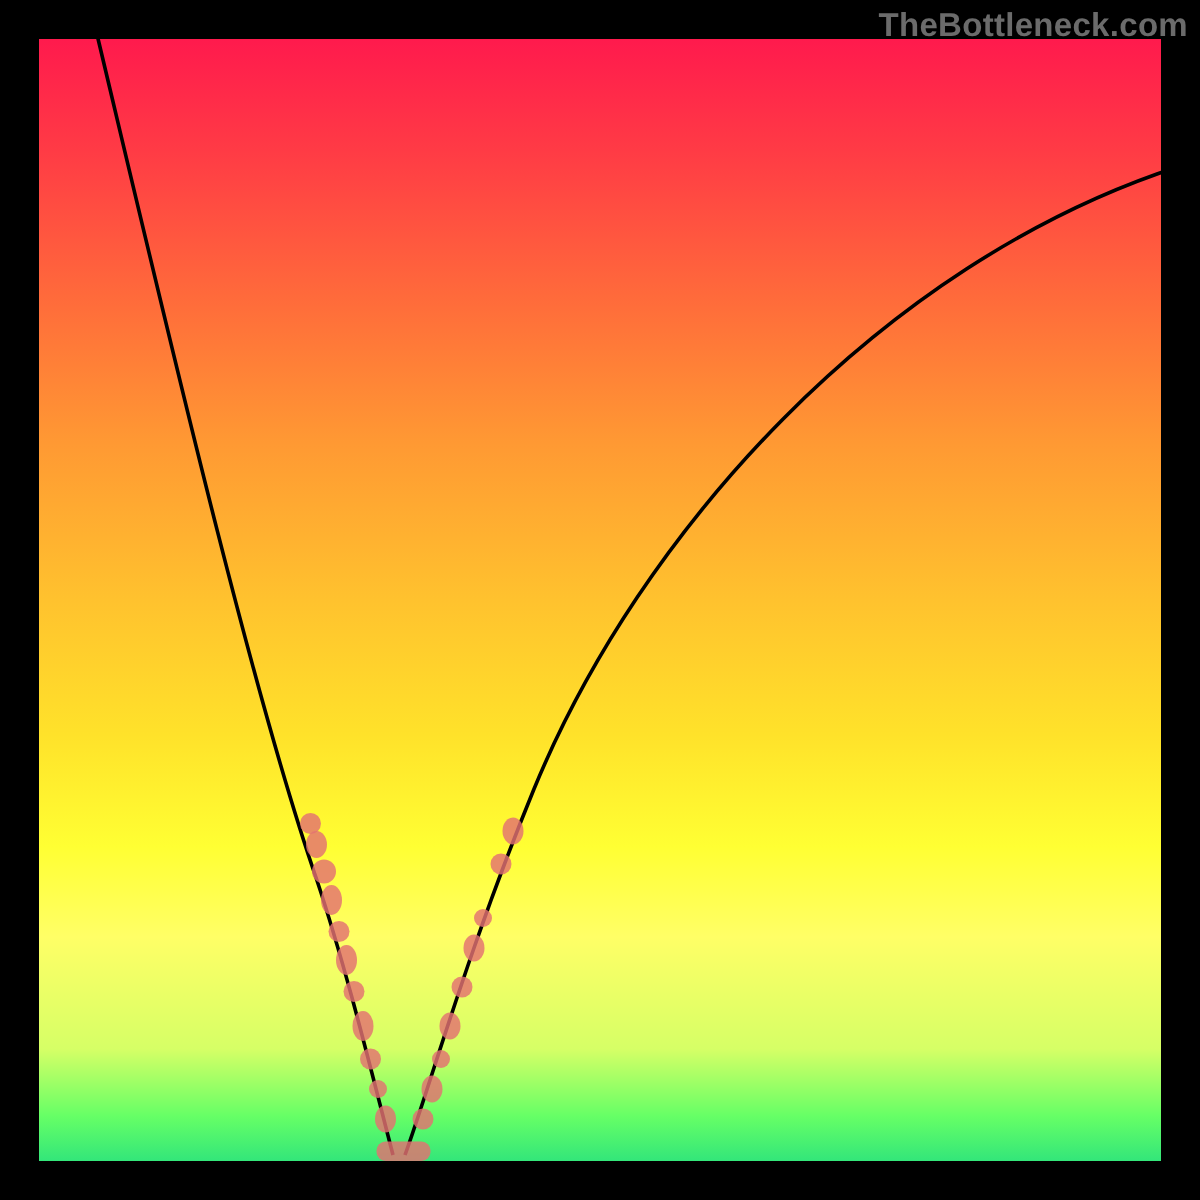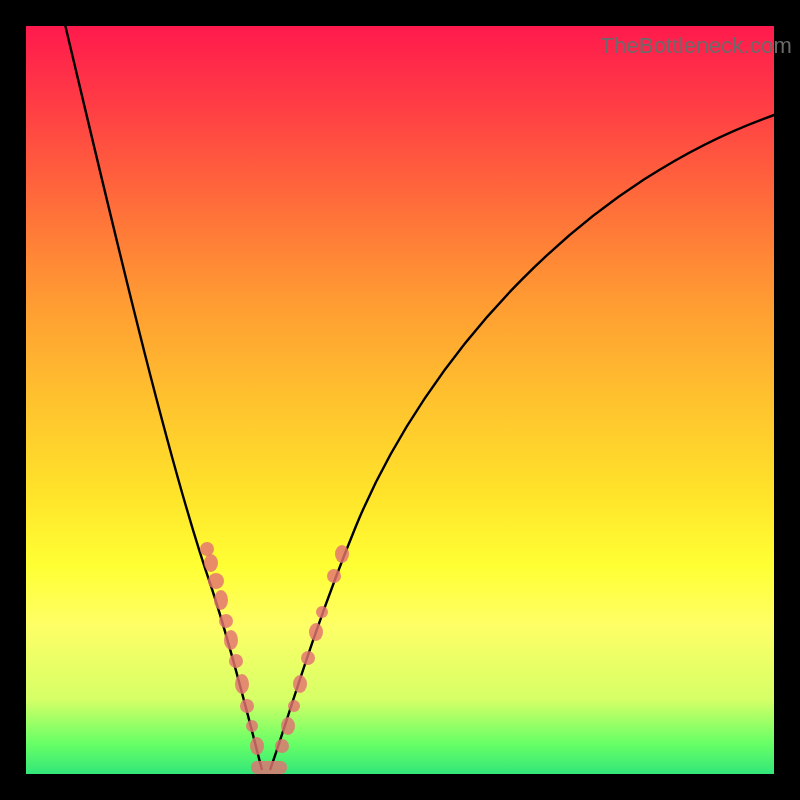--- a/index.html
+++ b/index.html
@@ -30,23 +30,22 @@
       #66ff66 96%,
       #33e67a 100%);
   }
   .watermark {
     position: absolute;
     top: 4px;
     right: 8px;
     color: #6b6b6b;
     font-size: 22px;
     letter-spacing: 0.2px;
-    font-weight: 400;
+    font-weight: 700;
     z-index: 5;
-    margin-top: 29px;
   }
   svg.curve {
     position: absolute;
     left: 0;
     top: 0;
     width: 748px;
     height: 748px;
     overflow: visible;
   }
   .blob {

